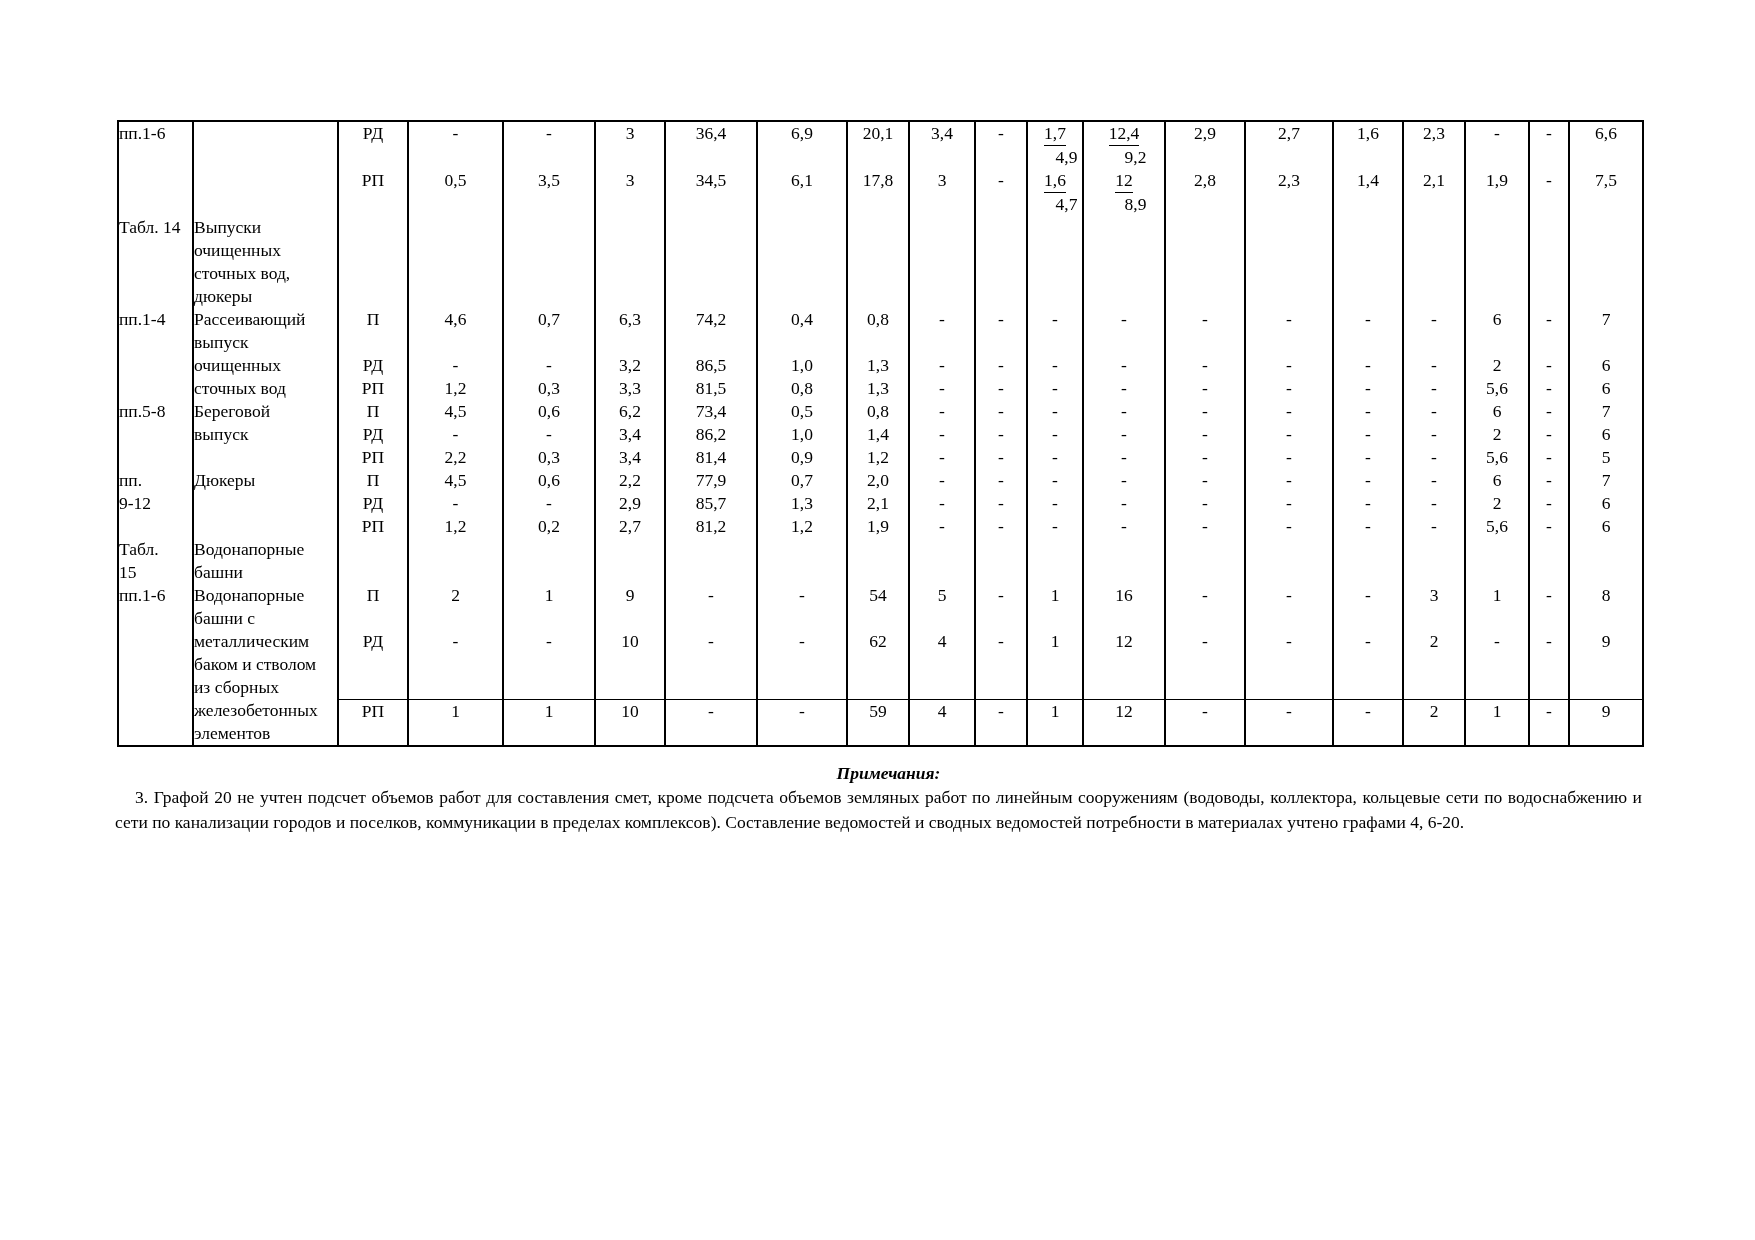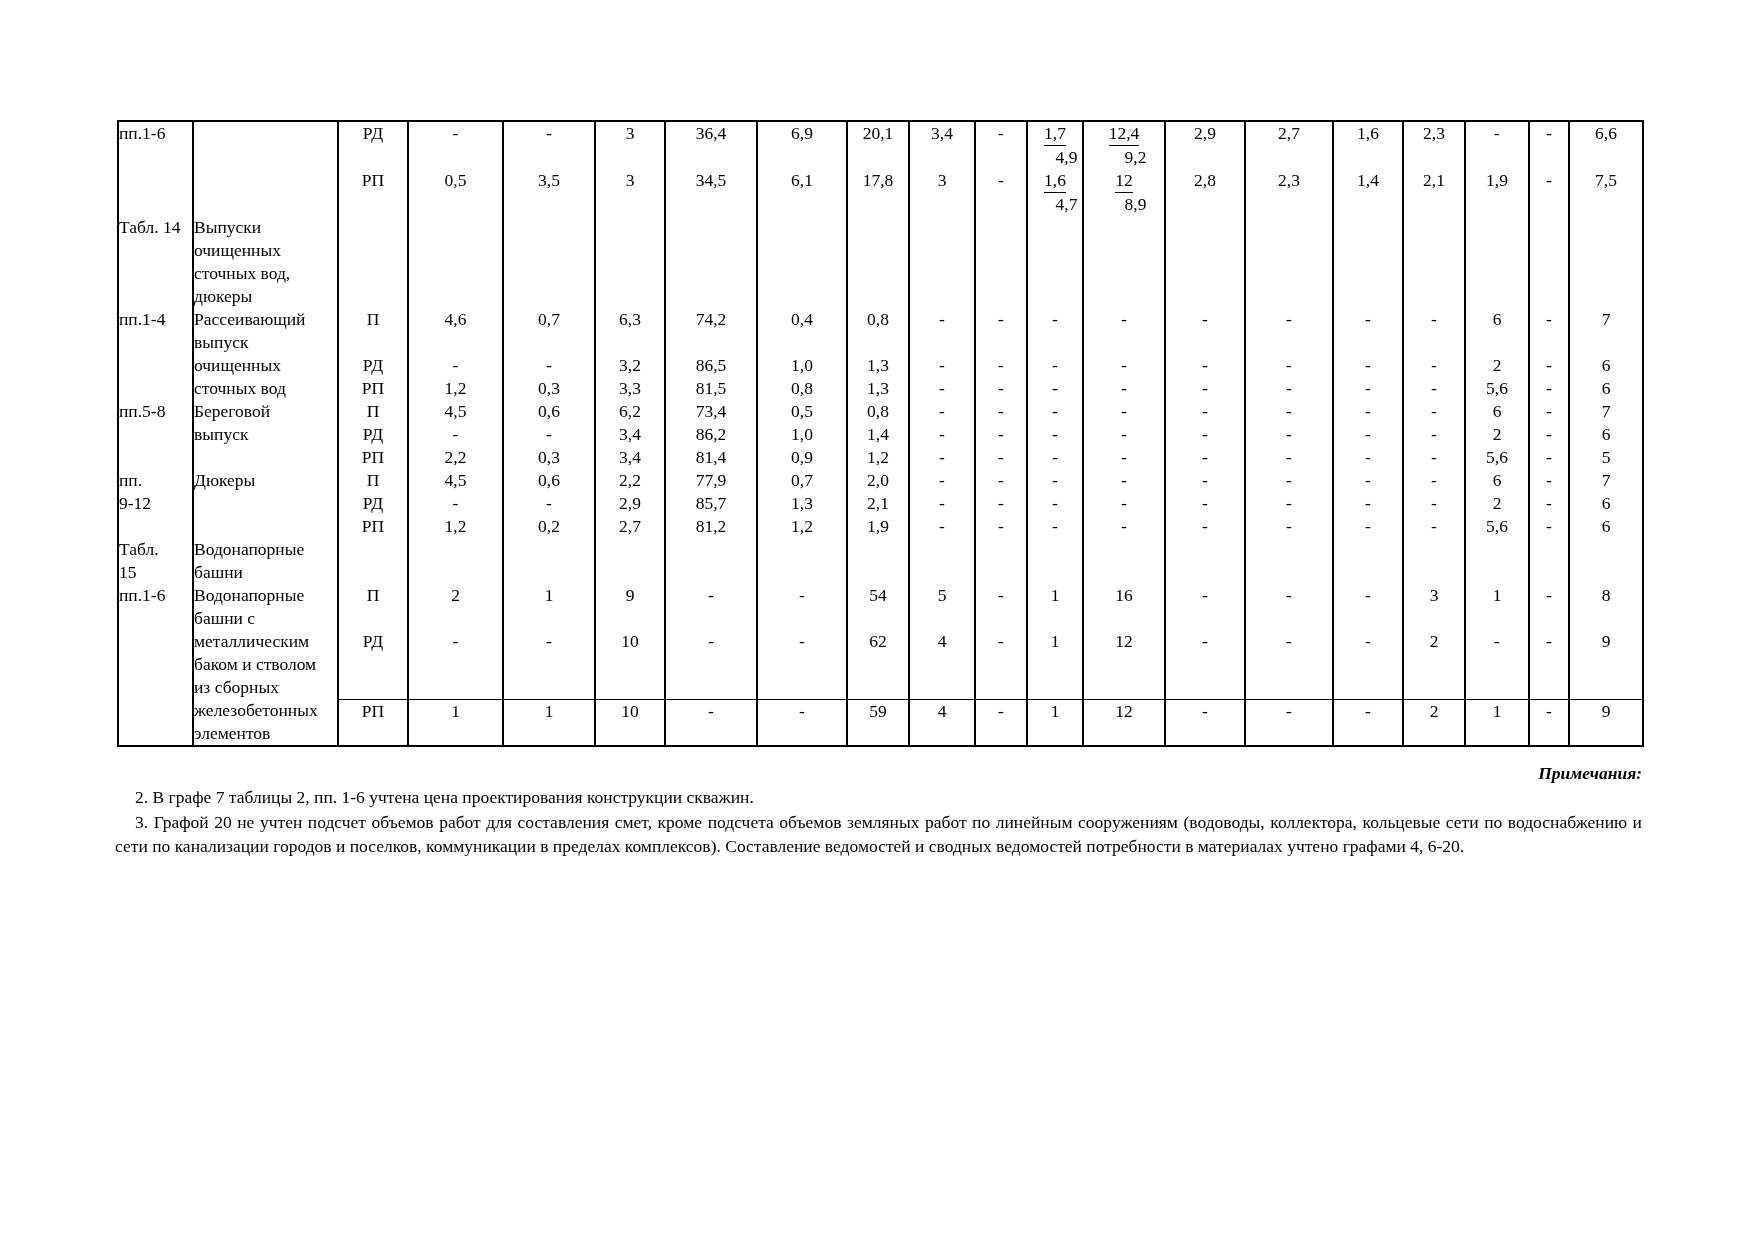--- a/index.html
+++ b/index.html
@@ -25,21 +25,21 @@
   tr.rule-above td{border-top:1px solid #000;}
   .frac-num{display:inline-block;border-bottom:1px solid #000;}
   .frac-den{display:block;padding-left:23px;}
 
   
   .notes{
     position:absolute;left:115px;top:761px;width:1527px;
     font-size:17.5px;line-height:24.3px;text-align:justify;
   }
   .notes p{margin:0;text-indent:20px;}
-  .notes p.notes-heading{font-weight:bold;font-style:italic;text-align:right;}
+  .notes p.notes-heading{font-weight:bold;font-style:italic;text-align:center;}
 </style>
 </head>
 <body>
 
 <div class="page">
 
   <table class="data-table">
     <colgroup>
       <col style="width:75px">
         <col style="width:145px">
@@ -411,17 +411,16 @@
           <td class="c-val">2</td>
           <td class="c-val">1</td>
           <td class="c-val">-</td>
           <td class="c-val">9</td>
         </tr>
       </tbody>
   </table>
 
   <div class="notes">
     <p class="notes-heading">Примечания:</p>
-    <p class="note">2. В графе 7 таблицы 2, пп. 1-6 учтена цена проектирования конструкции скважин.</p>
     <p class="note">3. Графой 20 не учтен подсчет объемов работ для составления смет, кроме подсчета объемов земляных работ по линейным сооружениям (водоводы, коллектора, кольцевые сети по водоснабжению и сети по канализации городов и поселков, коммуникации в пределах комплексов). Составление ведомостей и сводных ведомостей потребности в материалах учтено графами 4, 6-20.</p>
   </div>
 
 </div>
 
 </body></html>

